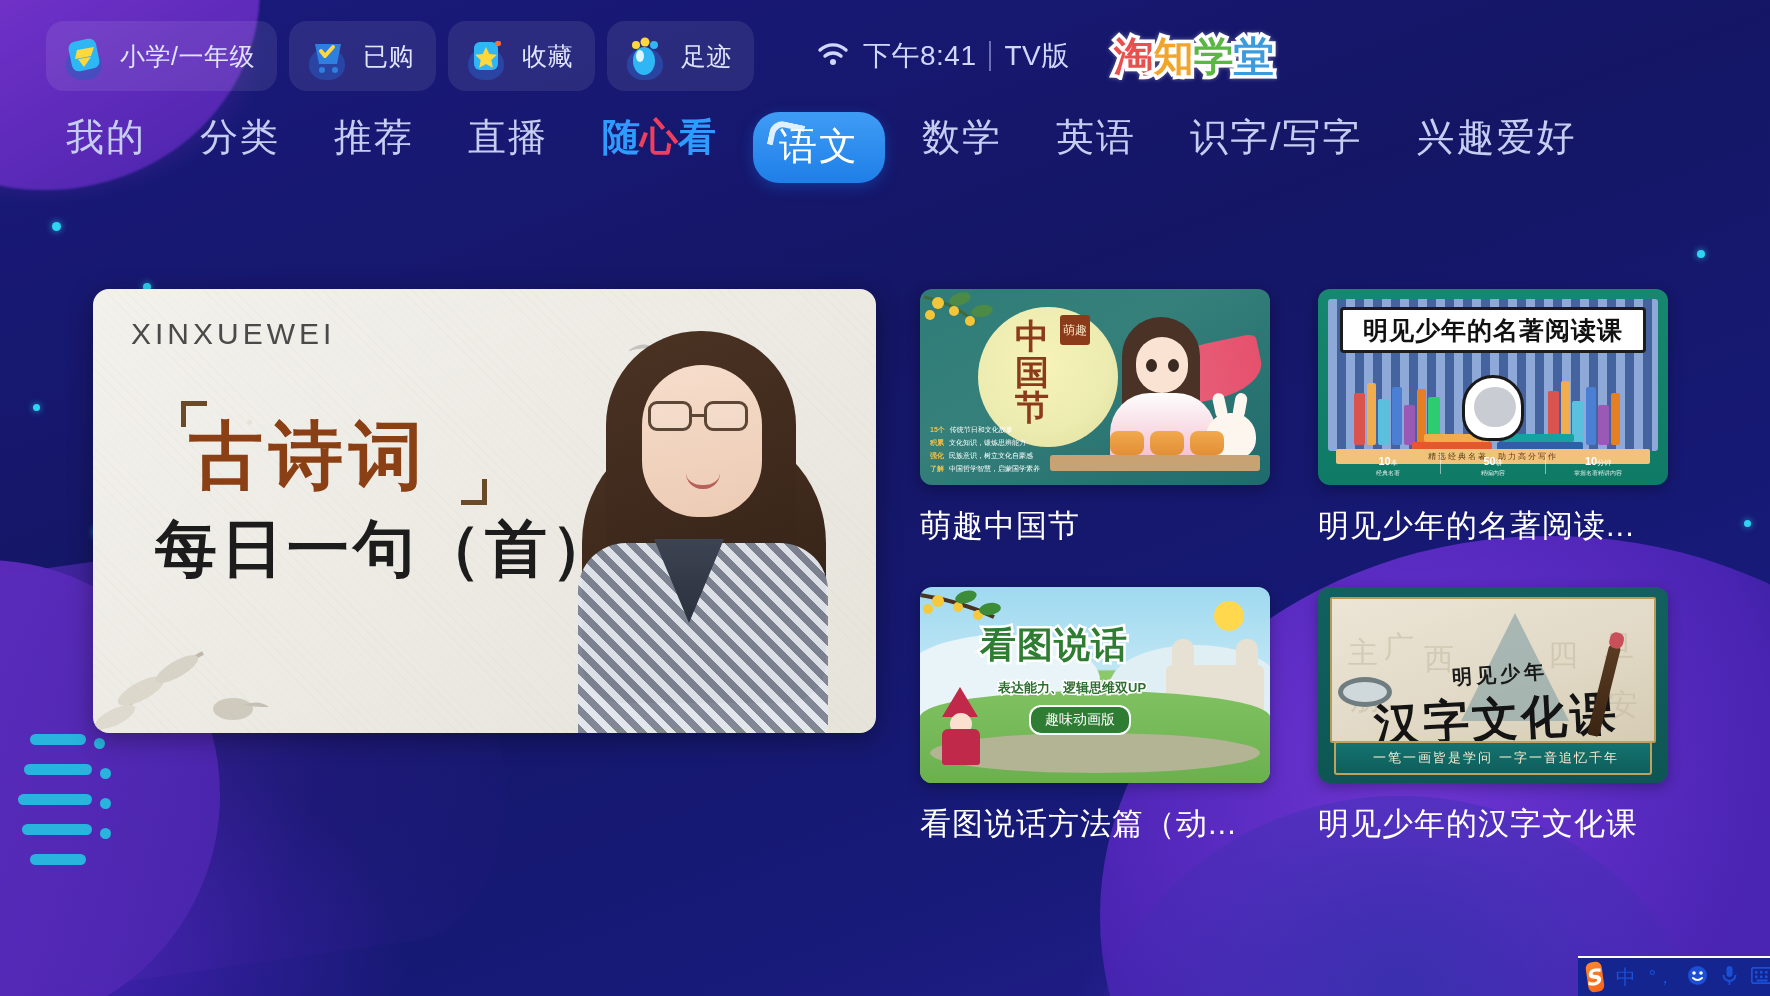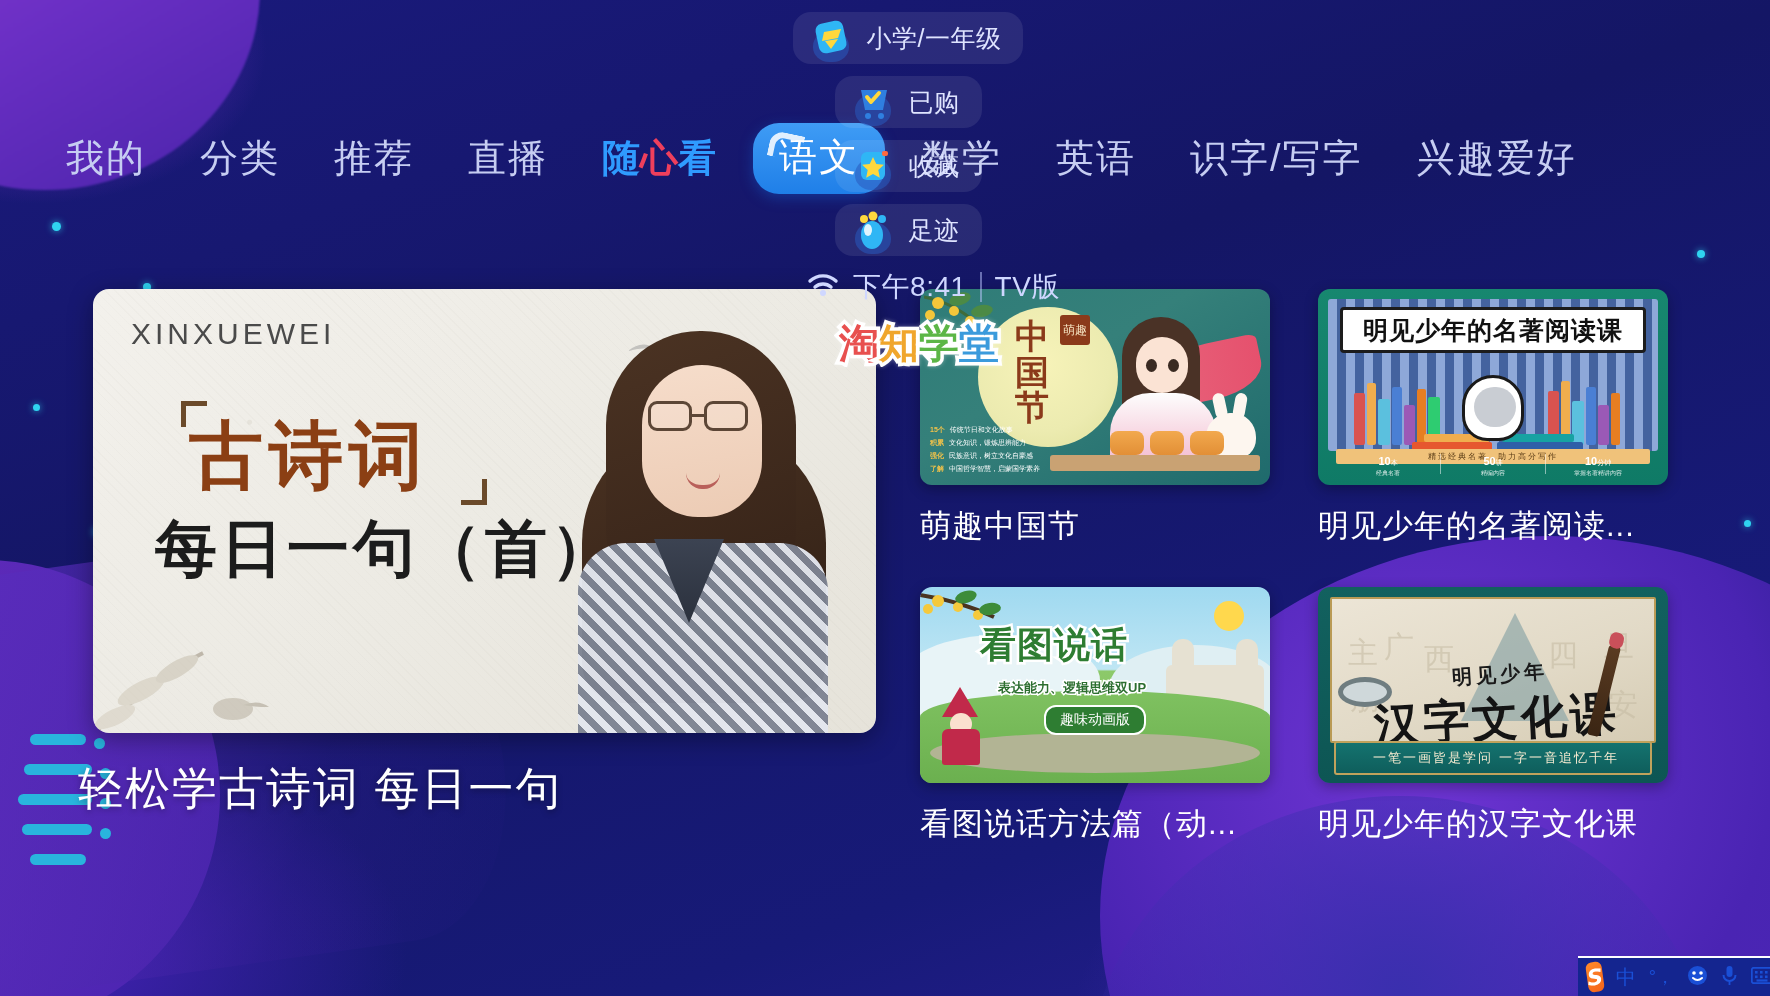--- a/index.html
+++ b/index.html
@@ -59,24 +59,23 @@
     position: absolute; display: block; height: 11px;
     border-radius: 6px; background: #29b4dd;
   }
   .speedlines i {
     position: absolute; display: block; width: 11px; height: 11px;
     border-radius: 50%; background: #29b4dd;
   }
 
   
   #topbar {
-    position: absolute; left: 0; top: 12px; width: 1770px; height: 112px;
+    position: absolute; left: 0; top: 0; width: 1770px; height: 112px;
     display: flex; align-items: center; padding-left: 46px; gap: 12px;
     z-index: 10;
-    flex-direction: column;
   }
   .tb-btn {
     display: flex; align-items: center; gap: 10px;
     height: 70px; padding: 0 22px 0 12px;
     border-radius: 18px;
     background: rgba(255,255,255,.085);
     cursor: pointer;
   }
   .tb-btn .tb-label {
     font-size: 25px; color: #dfe4ff; letter-spacing: .5px; white-space: nowrap;
@@ -112,21 +111,21 @@
     font-family: "DejaVu Sans", sans-serif;
   }
   #brand span:nth-child(1) { color: #e8504f; }
   #brand span:nth-child(2) { color: #f0a62c; }
   #brand span:nth-child(3) { color: #5cb646; }
   #brand span:nth-child(4) { color: #3b9bdc; }
 
   
   #nav {
     position: absolute; left: 0; top: 112px; width: 1770px; height: 92px;
-    display: flex; align-items: center; z-index: 9;
+    display: flex; align-items: flex-start; z-index: 9;
   }
   .nav-item {
     font-size: 38px; color: #c6cdf2; letter-spacing: 2px;
     padding: 0 27px; white-space: nowrap; cursor: pointer;
   }
   .nav-item.first { padding-left: 66px; }
   .nav-item.fancy {
     color: #2f9bff; font-weight: 700; position: relative; letter-spacing: 0;
   }
   .nav-item.fancy .heart { color: #ef3f5c; }
@@ -351,21 +350,21 @@
   .c3 .title {
     position: absolute; left: 60px; top: 34px; font-size: 36px; font-weight: 700;
     color: #2e7d32; -webkit-text-stroke: 5px #ffffff; paint-order: stroke fill;
     font-family: Liberation Mono, monospace; letter-spacing: 1px;
   }
   .c3 .sub {
     position: absolute; left: 78px; top: 92px; font-size: 13px; font-weight: 700;
     color: #2c6e2f; -webkit-text-stroke: 3px #ffffff; paint-order: stroke fill;
   }
   .c3 .pill {
-    position: absolute; left: 124px; top: 118px; padding: 4px 14px;
+    position: absolute; left: 109px; top: 118px; padding: 4px 14px;
     background: #2e7d32; color: #fff; font-size: 14px; border-radius: 12px;
     border: 2px solid #ffffff;
   }
   .c3 .sun { position: absolute; right: 26px; top: 14px; width: 30px; height: 30px; border-radius: 50%; background: #ffd84d; }
   .c3 .castle { position: absolute; right: 6px; top: 78px; width: 98px; height: 84px; background: #e6e1d2; border-radius: 6px 6px 0 0; }
   .c3 .castle::before, .c3 .castle::after {
     content:""; position:absolute; top:-26px; width:22px; height:30px; background:#e6e1d2; border-radius:10px 10px 0 0;
   }
   .c3 .castle::before { left: 6px; } .c3 .castle::after { right: 6px; }
   .c3 .witch { position: absolute; left: 18px; bottom: 18px; width: 46px; height: 78px; }
@@ -596,21 +595,20 @@
           <div class="hp-hair"></div>
           <div class="hp-face"></div>
           <div class="hp-glass l"></div>
             <div class="hp-glass r"></div>
           <div class="hp-glassbridge"></div>
           <div class="hp-mouth"></div>
           <div class="hp-body"></div>
           <div class="hp-collar"></div>
         </div>
       </div>
-      <div id="hero-caption">轻松学古诗词 每日一句</div>
     </div>
 
     <div id="grid">
 
       <div class="card">
         <div class="card-img c1">
           <div class="moon"></div>
           <svg class="flowers" viewBox="0 0 120 70">
             <path d="M0 6 q30 6 52 26" stroke="#3f6b3a" stroke-width="3" fill="none"></path>
             <circle cx="14" cy="12" r="6" fill="#f3c63a"></circle>

